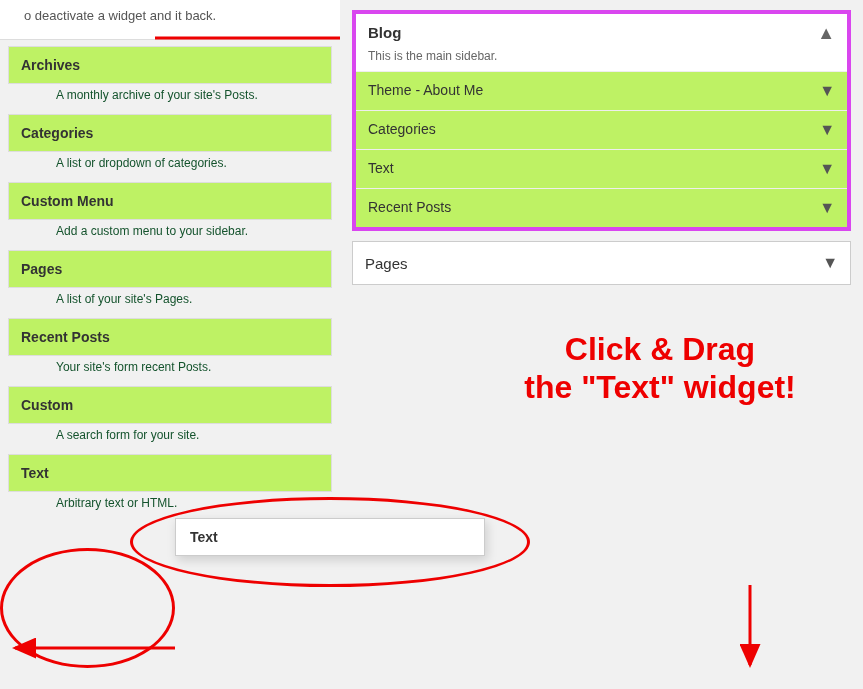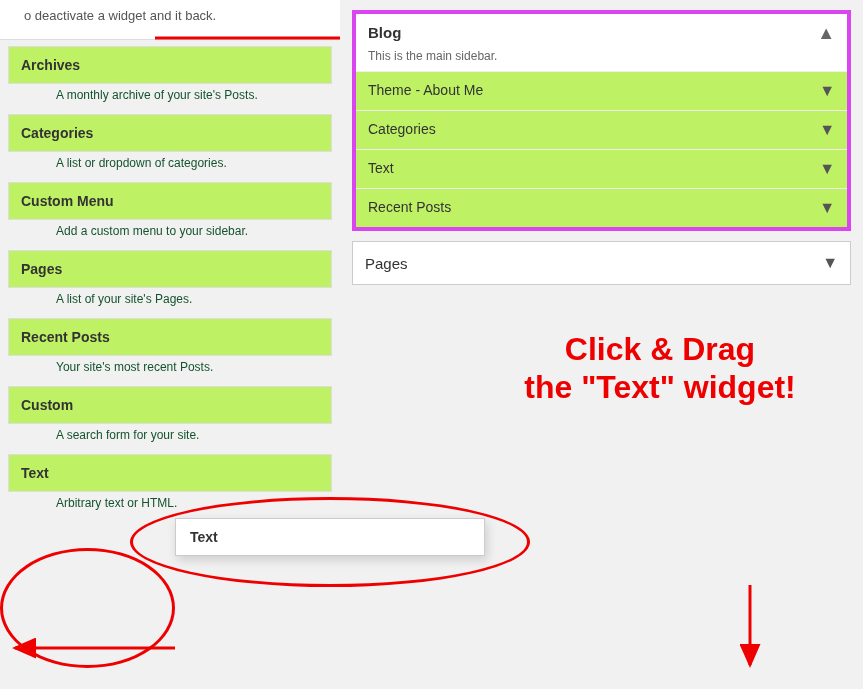--- a/index.html
+++ b/index.html
@@ -263,21 +263,21 @@
       <div class="widget-box">
         <span>Pages</span>
       </div>
       <div class="widget-desc">A list of your site's Pages.</div>
     </div>
 
     <div class="widget-item">
       <div class="widget-box">
         <span>Recent Posts</span>
       </div>
-      <div class="widget-desc">Your site's most recent Posts.</div>
+      <div class="widget-desc">Your site's form recent Posts.</div>
     </div>
 
     <div class="widget-item">
       <div class="widget-box">
         <span>Custom</span>
       </div>
       <div class="widget-desc">A search form for your site.</div>
     </div>
 
     <div class="widget-item">

